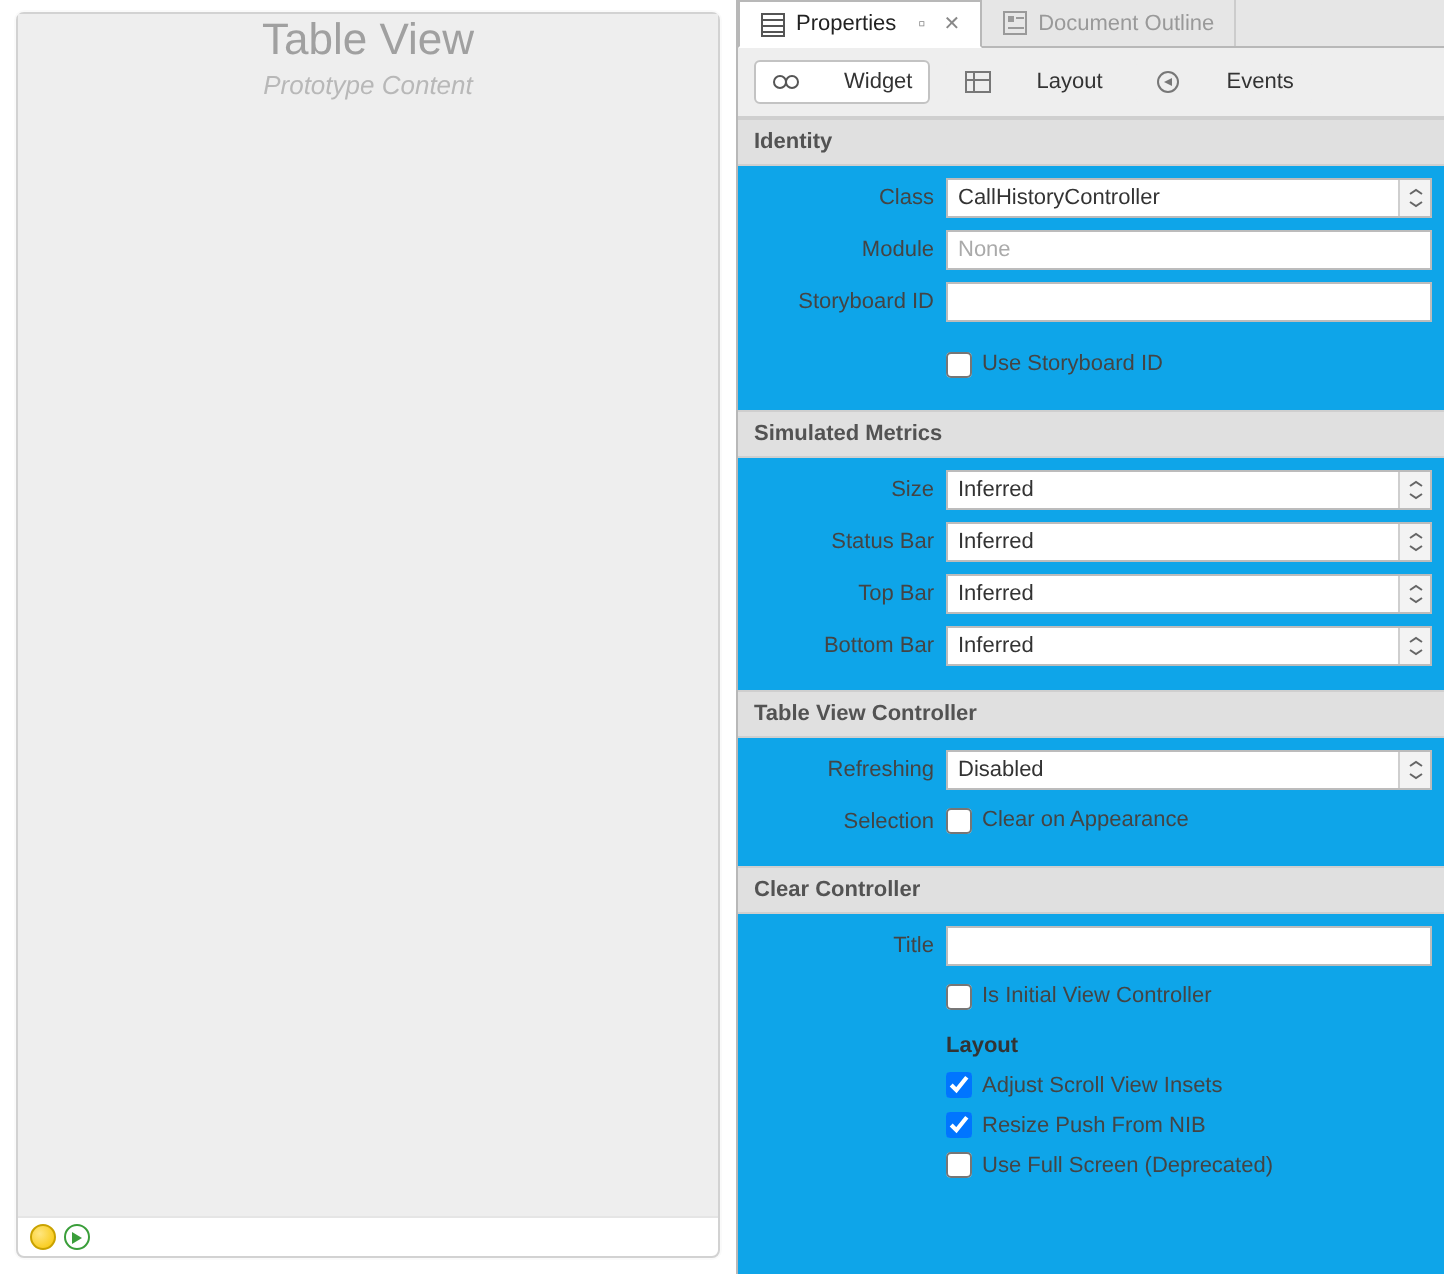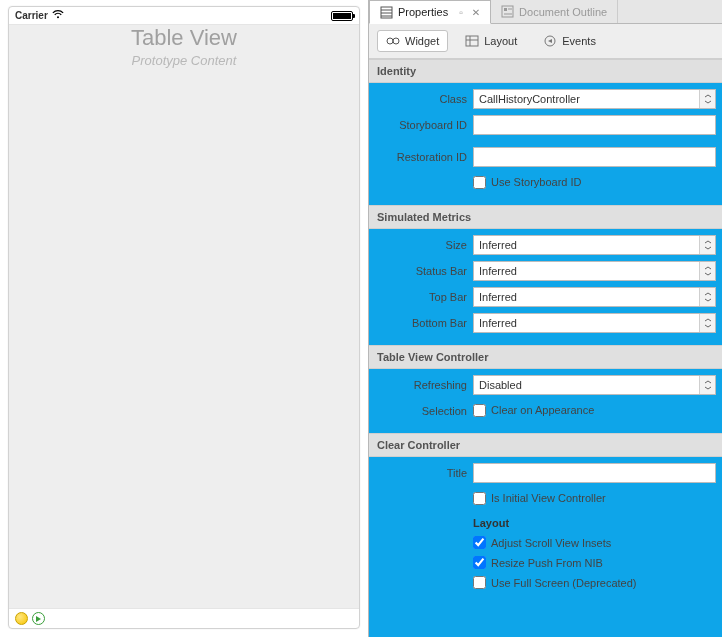--- a/index.html
+++ b/index.html
@@ -156,21 +156,21 @@
   display: flex;
   align-items: center;
   gap: 8px;
   padding: 6px 8px;
   background: #eeeeee;
   border-bottom: 1px solid #cfcfcf;
 }
 .mode-btn {
   display: inline-flex;
   align-items: center;
-  gap: 5px;
+  gap: 22px;
   height: 22px;
   padding: 0 8px;
   font-size: 11px;
   color: #333;
   background: #eeeeee;
   border: 1px solid transparent;
   border-radius: 3px;
   cursor: pointer;
 }
 .mode-btn.active {
@@ -266,33 +266,20 @@
   font-size: 11px;
   color: #333;
   margin: 4px 0 2px 0;
 }
 </style>
 </head>
 <body>
 
 <div class="canvas-pane">
   <div class="device">
-    <div class="status-bar">
-      <div class="status-left">
-        <span>Carrier</span>
-        <span class="wifi">
-          <svg width="12" height="9" viewBox="0 0 12 9">
-              <path d="M6 8.2a1 1 0 100-2 1 1 0 000 2zM3.2 5.2a4 4 0 015.6 0l.9-.9a5.3 5.3 0 00-7.4 0l.9.9zM1.3 3.3a6.7 6.7 0 019.4 0l.9-.9a8 8 0 00-11.2 0l.9.9z" fill="#000"></path>
-            </svg>
-        </span>
-      </div>
-      <div class="battery">
-          <div class="battery-fill"></div>
-        </div>
-    </div>
     <div class="table-body">
       <div class="table-title">Table View</div>
       <div class="table-subtitle">Prototype Content</div>
     </div>
     <div class="dock">
       <span class="dock-dot"></span>
       <span class="dock-arrow"></span>
     </div>
   </div>
 </div>
@@ -367,32 +354,32 @@
             <div class="combo-text">CallHistoryController</div>
             <div class="combo-btn">
               <svg viewBox="0 0 8 10">
                   <path d="M1 3l3-2 3 2M1 7l3 2 3-2" fill="none" stroke="#666"></path>
                 </svg>
             </div>
           </div>
         </div>
       </div>
       <div class="row">
+        <div class="label">Module</div>
+        <div class="control">
+          <input type="text" class="field" placeholder="None" style="">
+        </div>
+      </div>
+      <div class="row">
         <div class="label">Storyboard ID</div>
         <div class="control">
           <input type="text" class="field" style="">
         </div>
       </div>
       <div style="height:6px"></div>
-      <div class="row">
-        <div class="label">Restoration ID</div>
-        <div class="control">
-          <input type="text" class="field" style="">
-        </div>
-      </div>
       <div class="row">
         <div class="label"></div>
         <div class="control">
           <label class="chk">
             <input type="checkbox" style="">
             <span>Use Storyboard ID</span>
           </label>
         </div>
       </div>
     </div>

